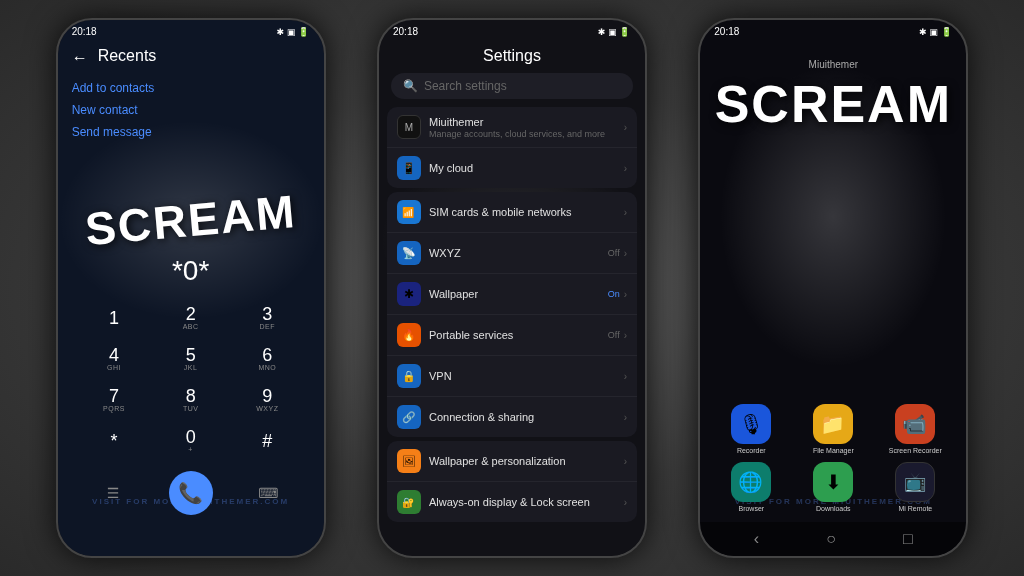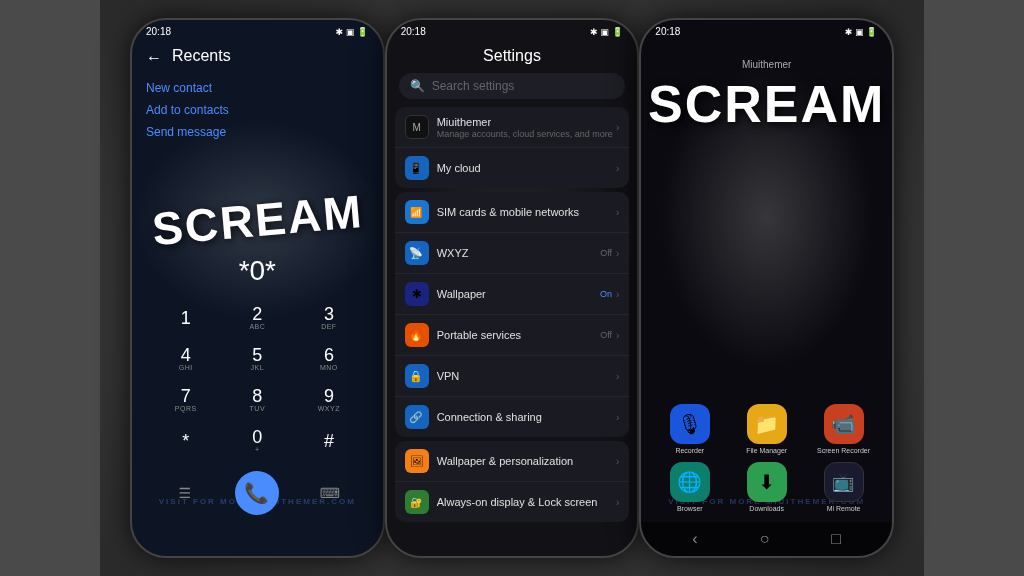--- a/index.html
+++ b/index.html
@@ -8,21 +8,21 @@
       height: 576px;
       background: #4a4a4a;
       display: flex;
       align-items: center;
       justify-content: center;
       font-family: 'Arial', sans-serif;
       overflow: hidden;
     }
 
     .scene {
-      width: 824px;
+      width: 1024px;
       height: 576px;
       background: radial-gradient(ellipse at center, #5a5a5a 0%, #3a3a3a 50%, #2a2a2a 100%);
       display: flex;
       align-items: center;
       justify-content: space-around;
       padding: 20px 30px;
     }
 
     
     .phone {
@@ -448,22 +448,22 @@
           <span>🔋</span>
         </div>
       </div>
 
       <div class="phone1-header">
         <span class="back-arrow">←</span>
         <span class="phone1-title">Recents</span>
       </div>
 
       <div class="contact-actions">
+        <span class="contact-action">Add to contacts</span>
         <span class="contact-action">New contact</span>
-        <span class="contact-action">Add to contacts</span>
         <span class="contact-action">Send message</span>
       </div>
 
       <div class="scream-bg scream-bg-1">
         <span class="scream-text">SCREAM</span>
       </div>
 
       <div class="dialer-display" style="margin-top: 100px;">*0*</div>
 
       <div class="dialer-grid">

